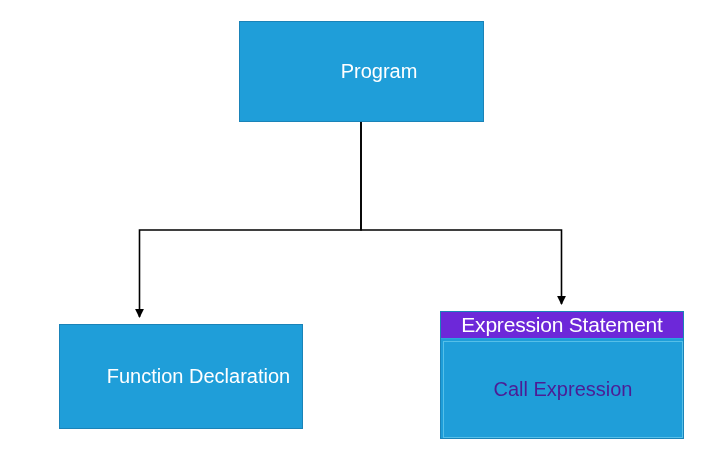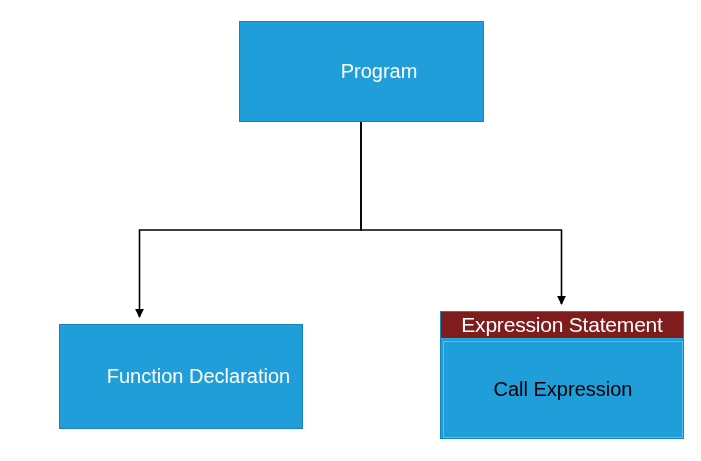--- a/index.html
+++ b/index.html
@@ -57,40 +57,40 @@
     height: 128px;
     background: #1f9ed9;
     border: 1px solid #1a83b8;
     display: block;
     padding: 0;
   }
   #expression-statement-header {
     box-sizing: border-box;
     width: 100%;
     height: 27px;
-    background: #7f1d1d;
+    background: #6d28d9;
     border-bottom: 1px solid #2aa6de;
     color: #ffffff;
     font-size: 21px;
     line-height: 26px;
     text-align: center;
     white-space: nowrap;
     overflow: hidden;
     letter-spacing: -0.2px;
   }
   #node-call-expression {
     box-sizing: border-box;
     position: absolute;
     left: 2px;
     top: 29px;
     width: 240px;
     height: 97px;
     background: #1f9ed9;
     border: 1px solid #55bfe8;
-    color: #000000;
+    color: #4c1d95;
     display: flex;
     align-items: center;
     justify-content: center;
     font-size: 20px;
   }
 </style>
 </head>
 <body>
 
 <div id="canvas">

